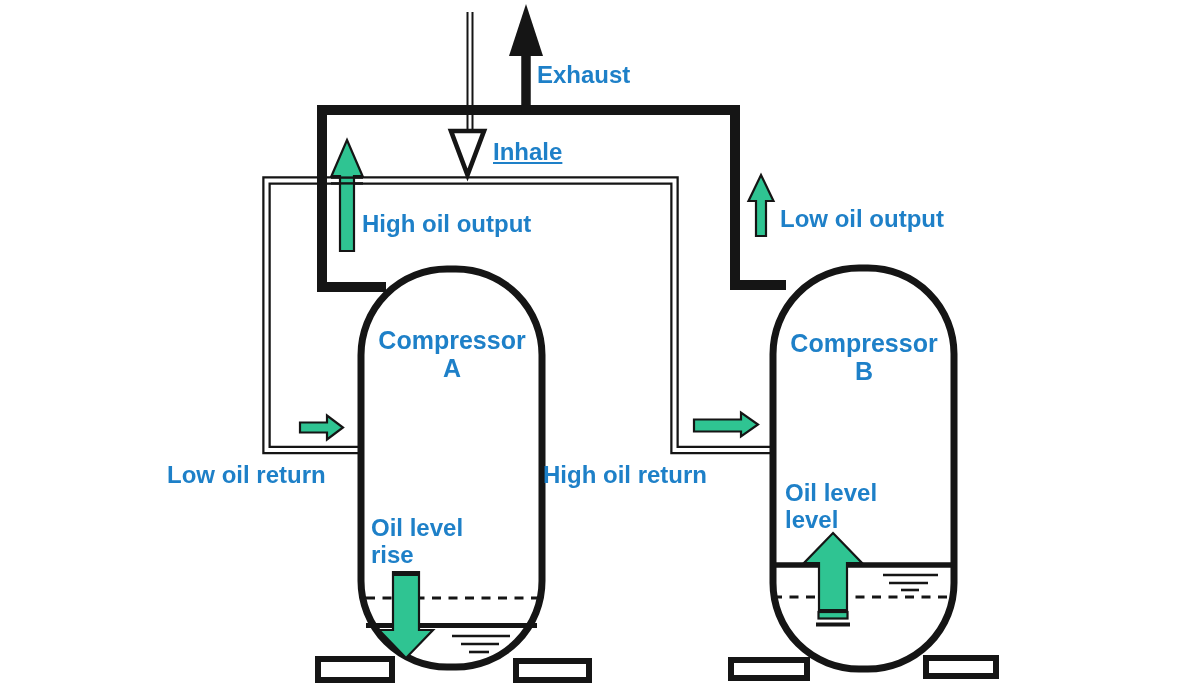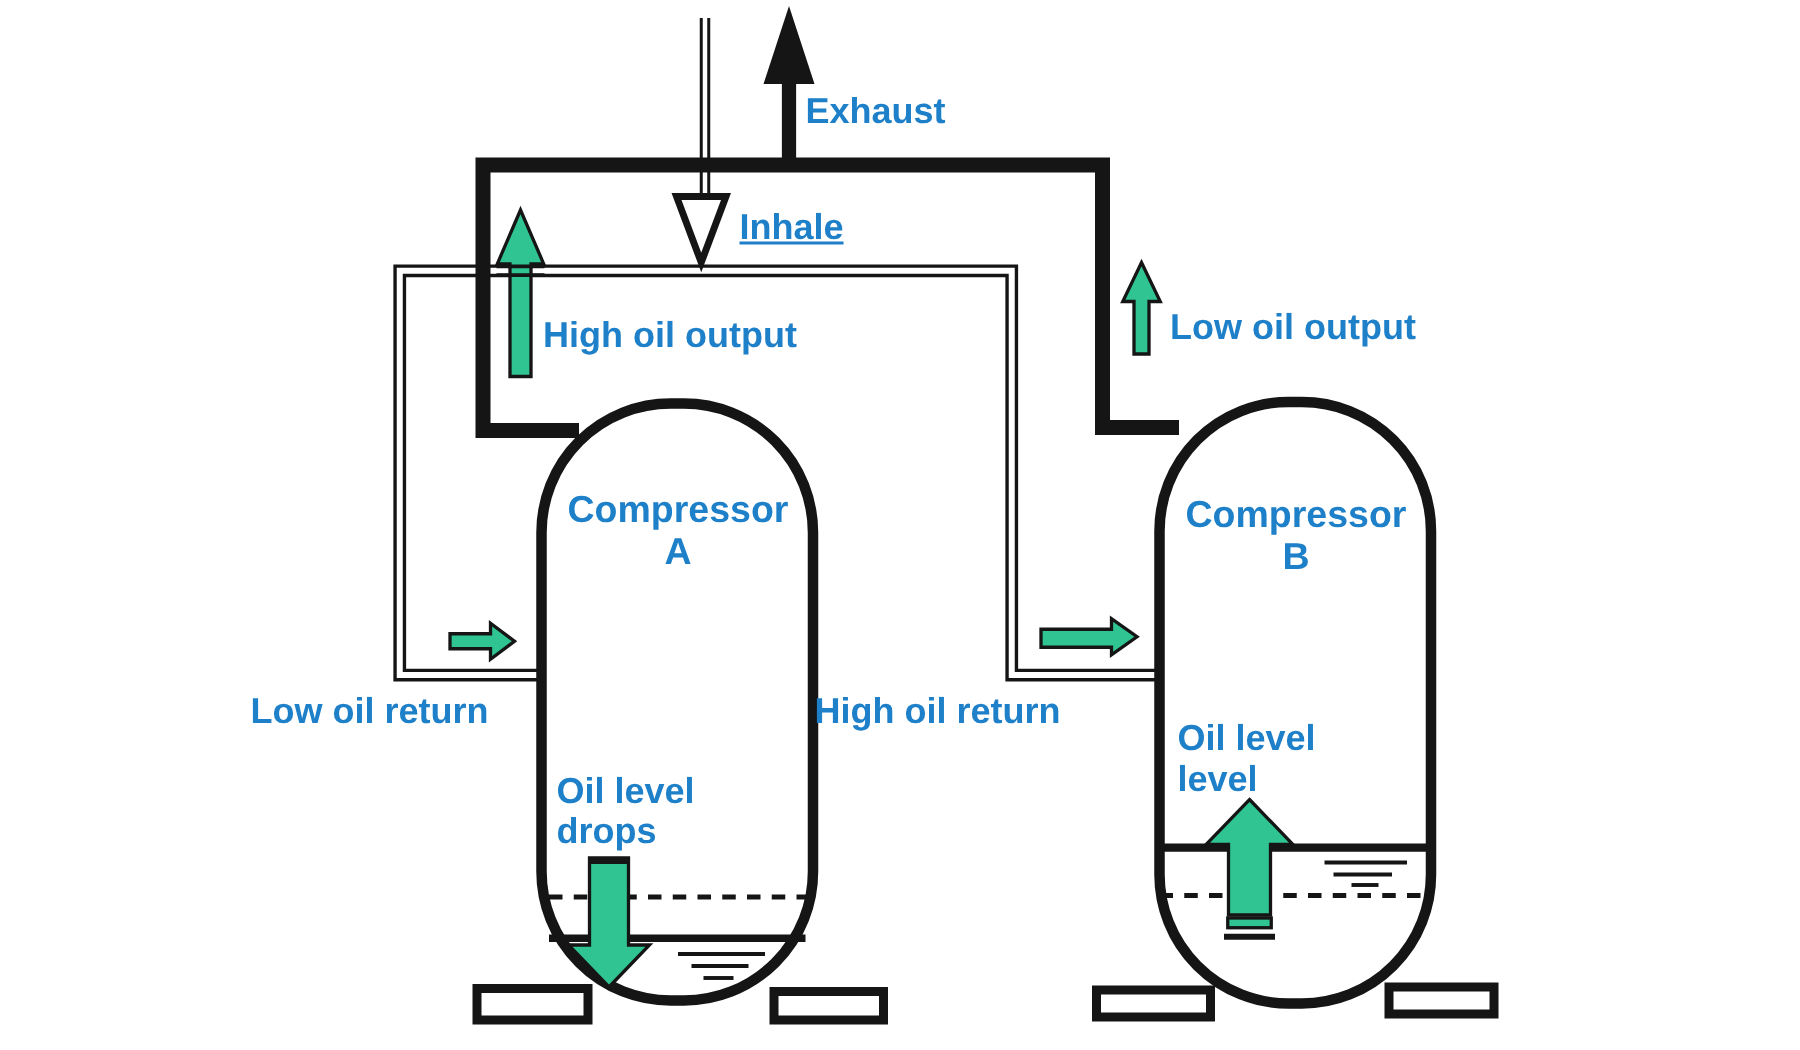--- a/index.html
+++ b/index.html
@@ -118,20 +118,20 @@
     <span>Compressor</span>
     <span>A</span>
   </div>
   <div class="comp-name" style="left:772px;top:329px;">
     <span>Compressor</span>
     <span>B</span>
   </div>
 
   <div class="lbl lbl-2line" style="left:371px;top:514px;">
     <span>Oil level</span>
-    <span>drops</span>
+    <span>rise</span>
   </div>
   <div class="lbl lbl-2line" style="left:785px;top:479px;">
     <span>Oil level</span>
     <span>level</span>
   </div>
 
 </div>
 
 </body></html>

